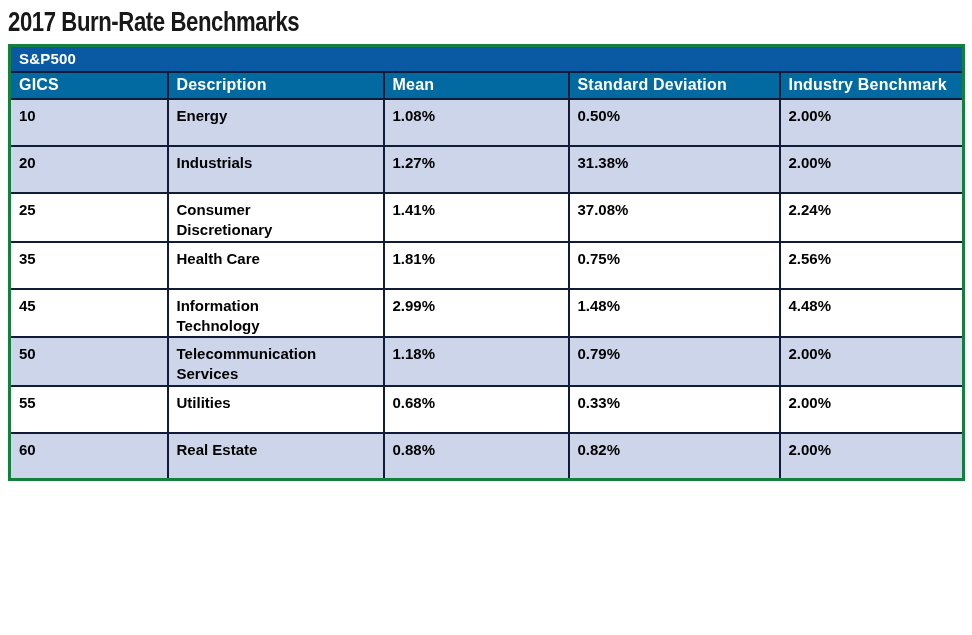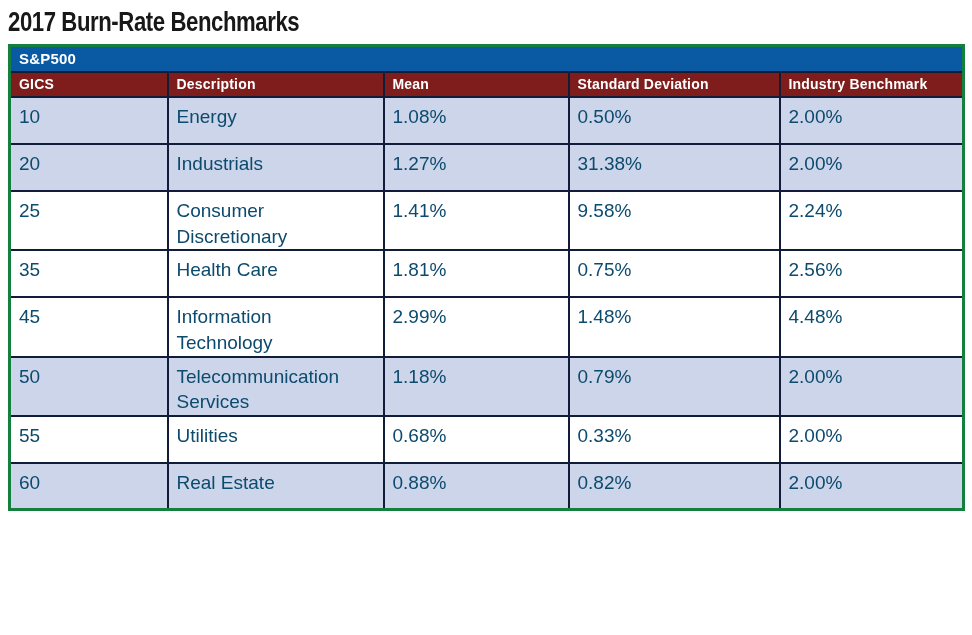--- a/index.html
+++ b/index.html
@@ -44,35 +44,36 @@
   }
   th.group-header {
     background: #0a5aa3;
     color: #ffffff;
     font-size: 15px;
     font-weight: bold;
     padding: 3px 8px 4px 8px;
     letter-spacing: 0.2px;
   }
   th.col-header {
-    background: #7f1d1d;
+    background: #0369a1;
     color: #ffffff;
-    font-size: 14px;
+    font-size: 16px;
     font-weight: bold;
     padding: 3px 8px 4px 8px;
     letter-spacing: 0.2px;
     white-space: nowrap;
     overflow: hidden;
   }
   td.cell {
-    font-size: 19px;
-    color: #0c4a6e;
+    font-size: 15px;
+    color: #000000;
     padding: 6px 8px 0 8px;
     height: 47px;
     line-height: 1.35;
+    font-weight: bold;
   }
   td.cell.desc {
     padding-right: 37px;
   }
   tr.row-alt td { background: #ccd5e9; }
   tr.row-plain td { background: #ffffff; }
 </style>
 </head>
 <body>
 
@@ -112,21 +113,21 @@
         <td class="cell">20</td>
         <td class="cell desc">Industrials</td>
         <td class="cell">1.27%</td>
         <td class="cell">31.38%</td>
         <td class="cell">2.00%</td>
       </tr>
       <tr class="row-plain">
         <td class="cell">25</td>
         <td class="cell desc">Consumer Discretionary</td>
         <td class="cell">1.41%</td>
-        <td class="cell">9.58%</td>
+        <td class="cell">37.08%</td>
         <td class="cell">2.24%</td>
       </tr>
       <tr class="row-plain">
         <td class="cell">35</td>
         <td class="cell desc">Health Care</td>
         <td class="cell">1.81%</td>
         <td class="cell">0.75%</td>
         <td class="cell">2.56%</td>
       </tr>
       <tr class="row-plain">

